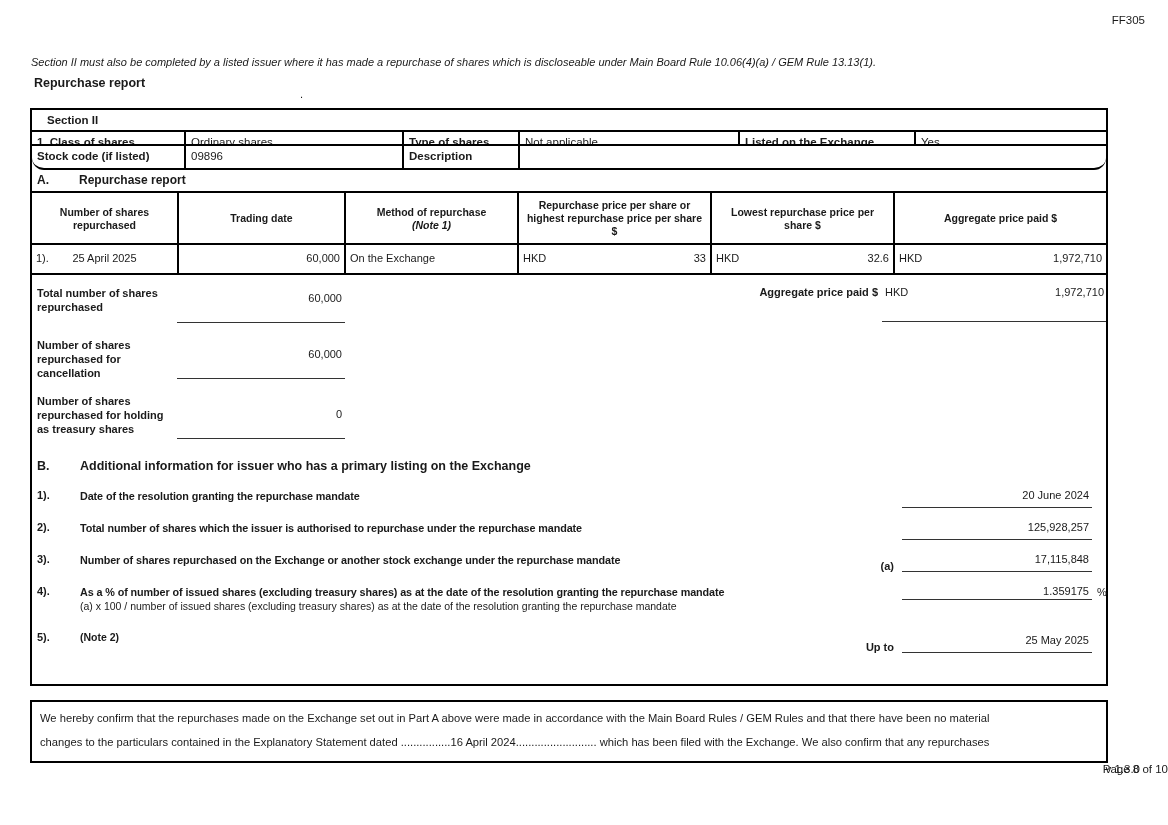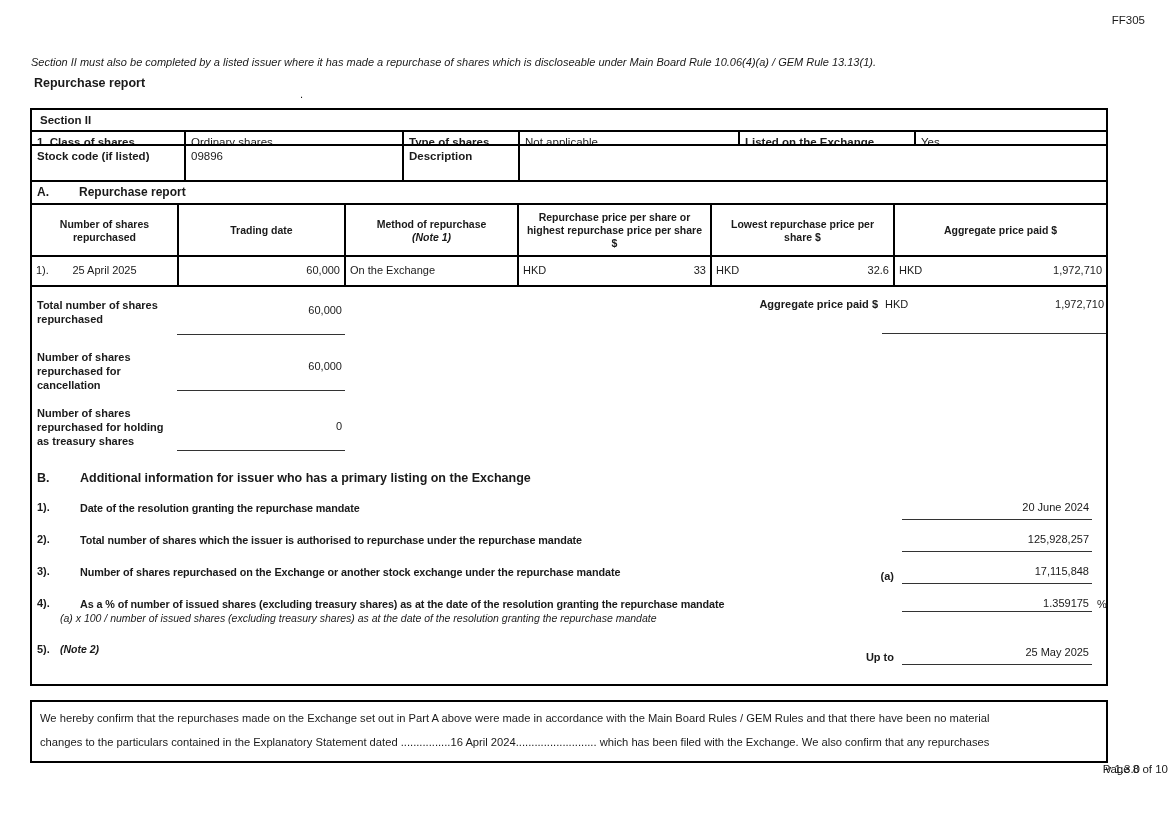--- a/index.html
+++ b/index.html
@@ -8,25 +8,25 @@
   .page { position:relative; width:1168px; height:825px; background:#ffffff; overflow:hidden; }
 
   .ff305 { position:absolute; top:14px; right:23px; font-size:11.5px;text-align:right; }
   .intro { position:absolute; left:31px; top:56px; font-size:11px; font-style:italic; white-space:nowrap; }
   .doc-title { position:absolute; left:34px; top:76px; font-size:12.5px; font-weight:bold; }
   .stray { position:absolute; left:300px; top:88px; font-size:11px; }
 
   
   .main-box { position:absolute; left:30px; top:108px; width:1078px; height:578px; border:2px solid #000; background:#fff; font-size:11.5px; }
 
-  .sec2-head { height:22px; line-height:21px; padding-left:8px; font-weight:bold; border-bottom:2px solid #000; }
+  .sec2-head { height:22px; line-height:21px; padding-left:15px; font-weight:bold; border-bottom:2px solid #000; }
 
   .grid-row { display:grid; border-bottom:2px solid #000; }
   .row-class { grid-template-columns:152px 218px 116px 220px 176px 1fr; height:14px; }
-  .row-stock { grid-template-columns:152px 218px 116px 1fr; height:36px; }
+  .row-stock { grid-template-columns:152px 218px 116px 1fr; height:24px;border-radius:12px; }
   .grid-row > div { padding:4px 5px 0 5px; overflow:hidden; white-space:nowrap; }
   .grid-row > div + div { border-left:2px solid #000; }
   .cell-label { font-weight:bold; }
 
   .row-a { position:relative; height:23px; border-bottom:2px solid #000; }
   .row-a .letter { position:absolute; left:5px; top:3px; font-weight:bold; font-size:12px; }
   .row-a .heading { position:absolute; left:47px; top:3px; font-weight:bold; font-size:12px; }
 
   .ta { display:grid; grid-template-columns:145px 167px 173px 193px 183px 1fr; border-bottom:2px solid #000; }
   .ta > div + div { border-left:2px solid #000; }
@@ -51,28 +51,28 @@
   .aggline { width:224px; border-bottom:1.5px solid #333; padding:0 2px 22px 3px; display:flex; justify-content:space-between; font-size:11px; line-height:13px; }
 
   
   .b-heading { position:relative; margin-top:8px; height:22px; }
   .b-heading .letter { position:absolute; left:5px; top:2px; font-weight:bold; font-size:12.5px; }
   .b-heading .text { position:absolute; left:48px; top:2px; font-weight:bold; font-size:12.5px; }
 
   .bitem { position:relative; }
   .bitem .bnum { position:absolute; left:5px; top:1px; font-weight:bold; font-size:11px; }
   .bitem .blabel { margin-left:48px; margin-right:200px; font-weight:bold; font-size:10.8px; letter-spacing:-0.1px; line-height:14px; padding-top:1px; }
-  .bitem .bsub { margin-left:28px; margin-right:200px; font-size:10.5px; font-style:italic; line-height:14px; }
+  .bitem .bsub { margin-left:48px; margin-right:200px; font-size:10.5px; line-height:14px; }
   .bsub-bold { font-weight:bold; }
   .bi1, .bi2, .bi3 { min-height:30px; margin-top:2px; }
   .bi1 { margin-top:9px; }
   .bi4 { min-height:38px; margin-top:2px; }
   .bi5 { min-height:42px; margin-top:8px; }
 
-  .bval { position:absolute; right:14px; top:1px; display:flex; align-items:center; }
+  .bval { position:absolute; right:14px; top:1px; display:flex; align-items:flex-end; }
   .bi5 .bval { top:4px; }
   .bprefix { font-weight:bold; font-size:11px; margin-right:8px; padding-top:2px; white-space:nowrap; }
   .bline { width:190px; text-align:right; font-size:11px; border-bottom:1.5px solid #333; padding:0 3px 6px 0; position:relative; white-space:nowrap; }
   .bi4 .bline { padding-bottom:2px; }
   .bsuffix { position:absolute; left:100%; top:1px; margin-left:5px; font-size:11px; }
 
   
   .confirm-box { position:absolute; left:30px; top:700px; width:1078px; border:2px solid #000; padding:5px 8px 7px 8px; font-size:11.2px; }
   .confirm-box .cline { line-height:23.5px; white-space:nowrap; overflow:hidden; }
 

